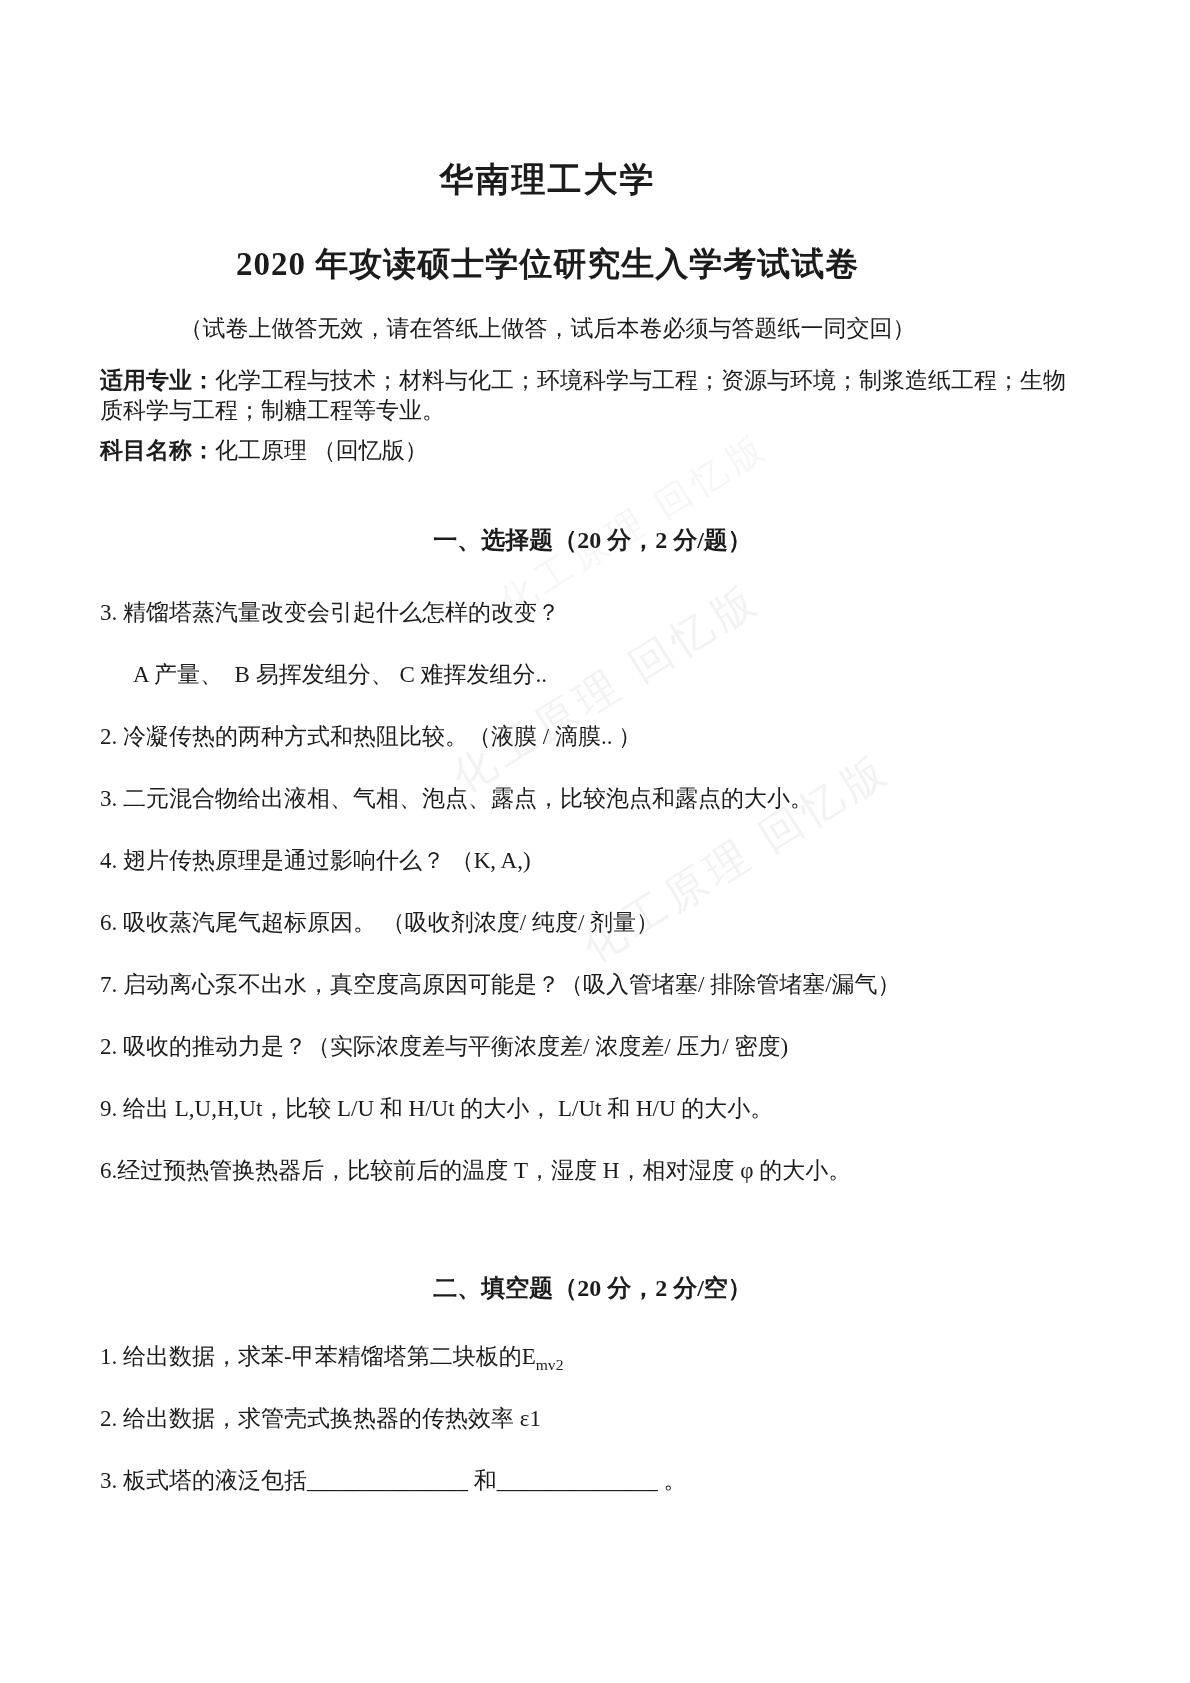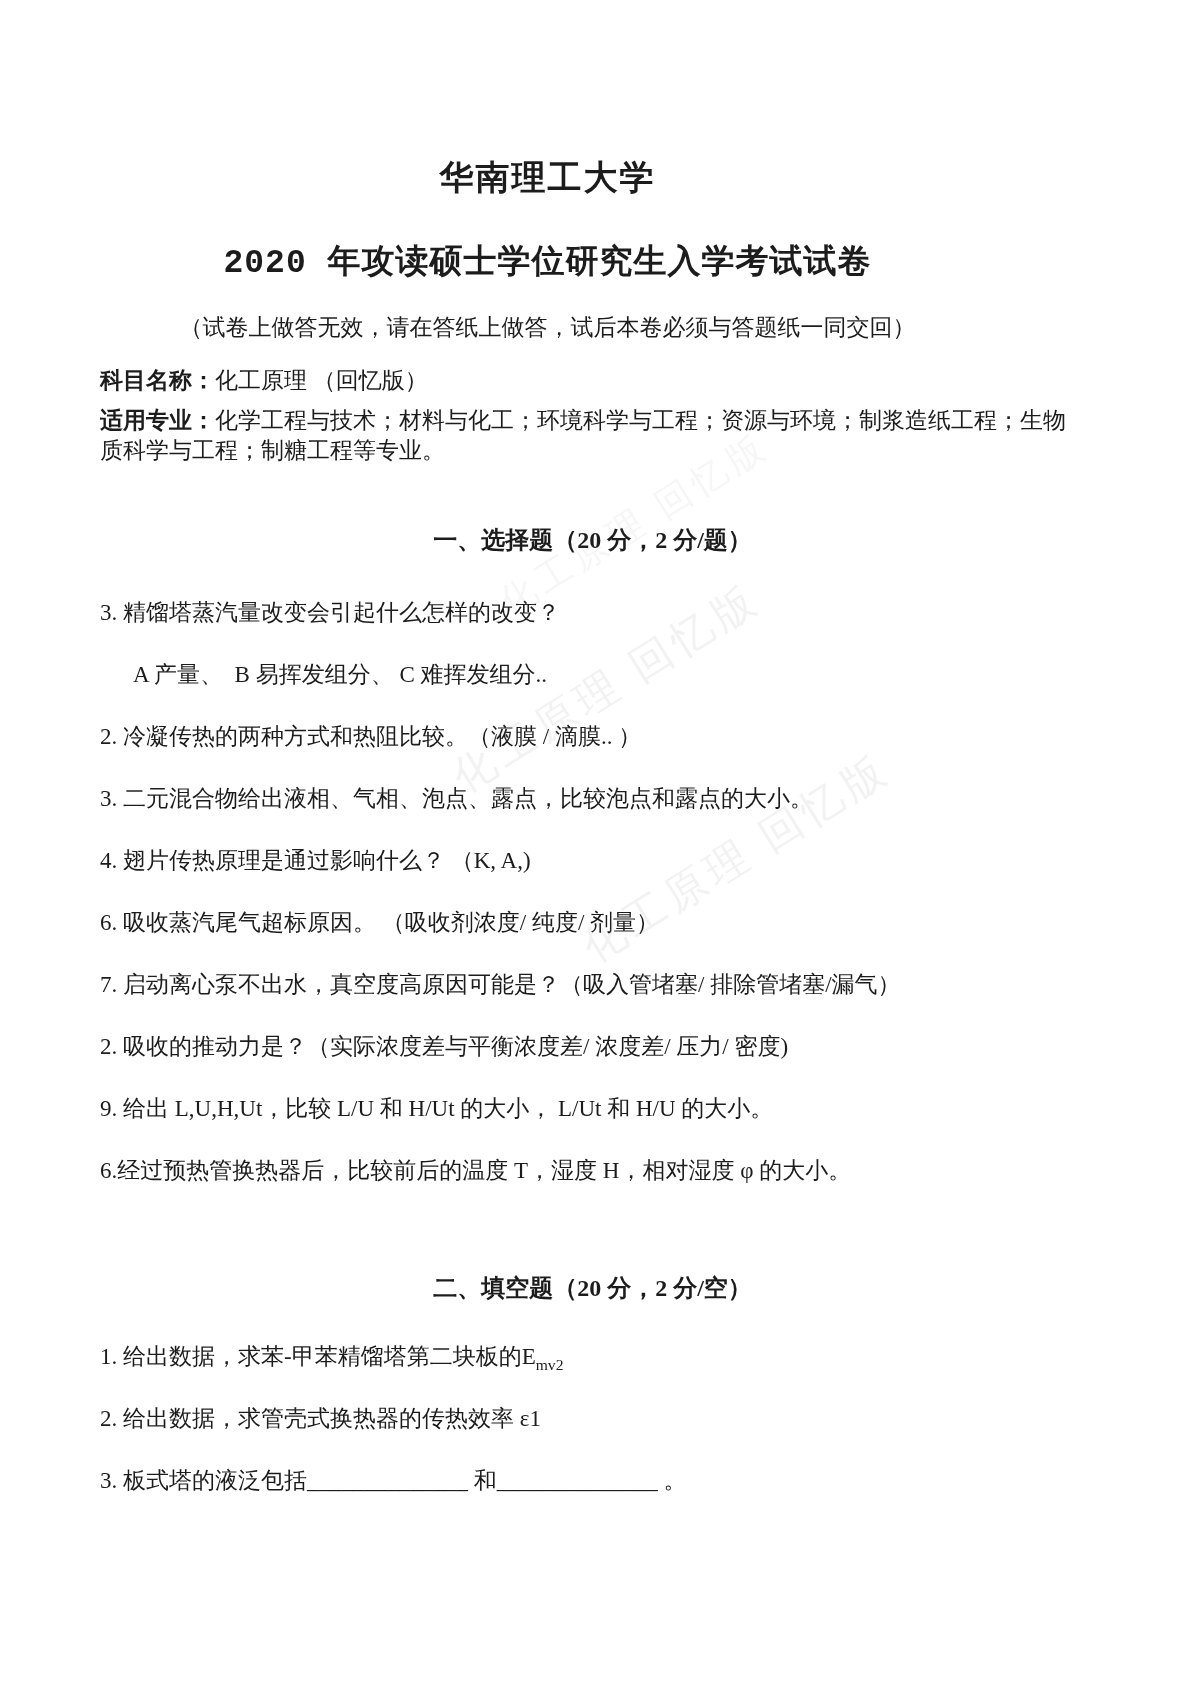--- a/index.html
+++ b/index.html
@@ -10,21 +10,21 @@
     color:#1c1c1c;
     overflow:hidden;
     position:relative;
   }
   .page {
     position:relative;
     width:1190px; height:1683px;
     padding:160px 105px 60px 100px;
     background:#ffffff;
   }
-  .center-block { text-align:center; padding-right:90px;font-family:Liberation Mono, monospace; }
+  .center-block { text-align:center; padding-right:90px; }
   .doc-title {
     font-size:34px; font-weight:bold; line-height:40px;
     letter-spacing:2px;
     margin-bottom:18px;
   }
   .doc-subtitle {
     font-size:33px; font-weight:bold; line-height:40px;
     letter-spacing:1px;
     margin-bottom:30px;
     margin-top:44px;
@@ -76,23 +76,23 @@
   <div class="watermark wm3">化工原理 回忆版</div>
   <div class="watermark wm1">化工原理 回忆版</div>
   <div class="watermark wm2">化工原理 回忆版</div>
 
   <div class="center-block">
     <div class="doc-title">华南理工大学</div>
     <div class="doc-subtitle">2020 年攻读硕士学位研究生入学考试试卷</div>
     <div class="doc-notice">（试卷上做答无效，请在答纸上做答，试后本卷必须与答题纸一同交回）</div>
   </div>
 
+  <div class="meta-line"><span class="meta-label">适用专业：</span><span>化学工程与技术；材料与化工；环境科学与工程；资源与环境；制浆造纸工程；生物质科学与工程；制糖工程等专业。</span></div>
+
   <div class="meta-line"><span class="meta-label">科目名称：</span><span>化工原理 （回忆版）</span></div>
-
-  <div class="meta-line"><span class="meta-label">适用专业：</span><span>化学工程与技术；材料与化工；环境科学与工程；资源与环境；制浆造纸工程；生物质科学与工程；制糖工程等专业。</span></div>
 
   <div class="section-heading">一、选择题（20 分，2 分/题）</div>
 
   <div class="q">3. 精馏塔蒸汽量改变会引起什么怎样的改变？</div>
   <div class="q option-line">A 产量、  B 易挥发组分、 C 难挥发组分..</div>
   <div class="q">2. 冷凝传热的两种方式和热阻比较。（液膜 / 滴膜.. ）</div>
   <div class="q">3. 二元混合物给出液相、气相、泡点、露点，比较泡点和露点的大小。</div>
   <div class="q">4. 翅片传热原理是通过影响什么？ （K, A,)</div>
   <div class="q">6. 吸收蒸汽尾气超标原因。 （吸收剂浓度/ 纯度/ 剂量）</div>
   <div class="q">7. 启动离心泵不出水，真空度高原因可能是？（吸入管堵塞/ 排除管堵塞/漏气）</div>

